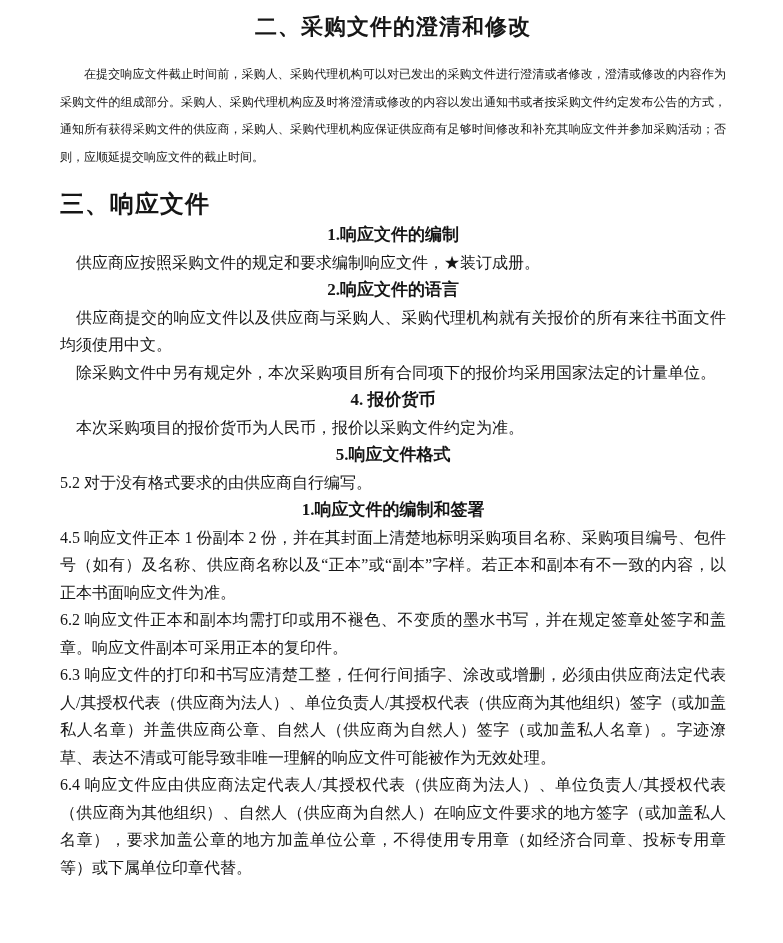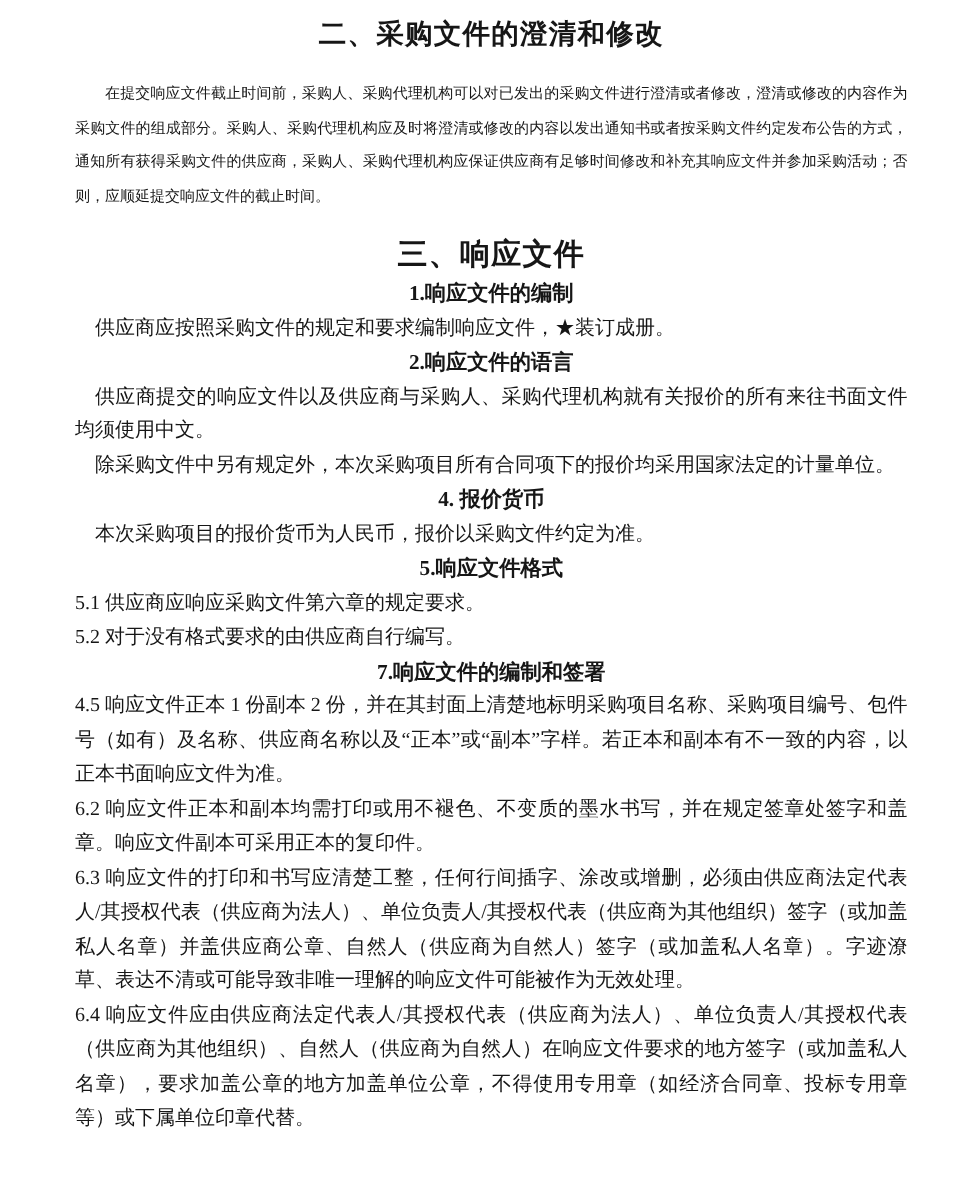--- a/index.html
+++ b/index.html
@@ -30,21 +30,20 @@
   }
   .lead-para {
     margin-top: 19px;
     font-size: 12px;
     line-height: 27.5px;
     text-align: justify;
     text-indent: 2em;
   }
   .doc-title2 {
     margin-top: 17px;
-    text-align: center;
     font-size: 24px;
     font-weight: 700;
     line-height: 33px;
     letter-spacing: 1px;
   }
   .sec-heading {
     font-size: 17px;
     font-weight: 700;
     line-height: 27.5px;
     text-align: center;
@@ -88,26 +87,25 @@
       <p class="body-para">除采购文件中另有规定外，本次采购项目所有合同项下的报价均采用国家法定的计量单位。</p>
     </div>
 
     <div>
       <div class="sec-heading">4. 报价货币</div>
       <p class="body-para">本次采购项目的报价货币为人民币，报价以采购文件约定为准。</p>
     </div>
 
     <div>
       <div class="sec-heading">5.响应文件格式</div>
-      <p class="clause">5.1 供应商应响应采购文件第六章的规定要求。</p>
       <p class="clause">5.2 对于没有格式要求的由供应商自行编写。</p>
     </div>
 
     <div>
-      <div class="sec-heading">7.响应文件的编制和签署</div>
+      <div class="sec-heading">1.响应文件的编制和签署</div>
       <p class="clause">4.5 响应文件正本 1 份副本 2 份，并在其封面上清楚地标明采购项目名称、采购项目编号、包件号（如有）及名称、供应商名称以及“正本”或“副本”字样。若正本和副本有不一致的内容，以正本书面响应文件为准。</p>
       <p class="clause">6.2 响应文件正本和副本均需打印或用不褪色、不变质的墨水书写，并在规定签章处签字和盖章。响应文件副本可采用正本的复印件。</p>
       <p class="clause">6.3 响应文件的打印和书写应清楚工整，任何行间插字、涂改或增删，必须由供应商法定代表人/其授权代表（供应商为法人）、单位负责人/其授权代表（供应商为其他组织）签字（或加盖私人名章）并盖供应商公章、自然人（供应商为自然人）签字（或加盖私人名章）。字迹潦草、表达不清或可能导致非唯一理解的响应文件可能被作为无效处理。</p>
       <p class="clause">6.4 响应文件应由供应商法定代表人/其授权代表（供应商为法人）、单位负责人/其授权代表（供应商为其他组织）、自然人（供应商为自然人）在响应文件要求的地方签字（或加盖私人名章），要求加盖公章的地方加盖单位公章，不得使用专用章（如经济合同章、投标专用章等）或下属单位印章代替。</p>
     </div>
 
   </div>
 </div>
 
 </body></html>

